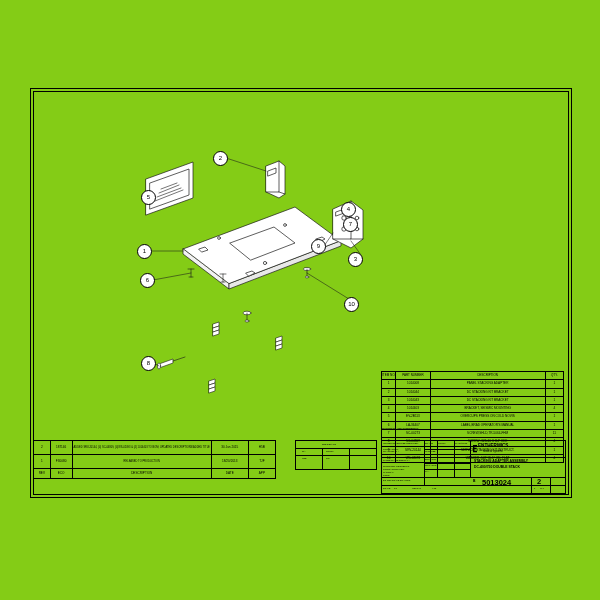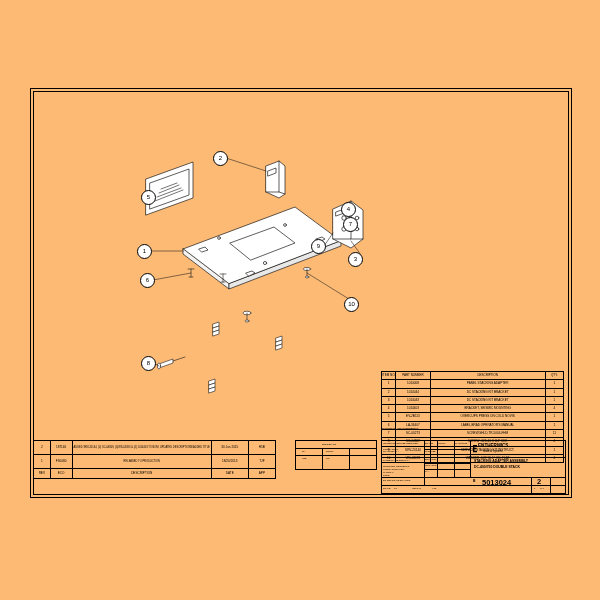--- a/index.html
+++ b/index.html
@@ -1,17 +1,17 @@
 <!DOCTYPE html>
 <html><head>
 <meta charset="utf-8">
 <style>
   html,body{margin:0;padding:0;background:#ffffff;}
   body{width:600px;height:600px;overflow:hidden;font-family:"Liberation Sans",sans-serif;}
-  #sheet{position:absolute;left:0;top:0;width:600px;height:600px;background:#fdba74;}
+  #sheet{position:absolute;left:0;top:0;width:600px;height:600px;background:#84cc16;}
   .frame{position:absolute;left:30px;top:88px;width:540px;height:408px;border:1px solid #000;}
   .inner-frame{position:absolute;left:33px;top:91px;width:534px;height:402px;border:1px solid #000;}
 
   
   .dwg{position:absolute;left:33px;top:91px;width:534px;height:402px;}
   svg.art{position:absolute;left:0;top:0;width:534px;height:402px;}
 
   
   .balloon{position:absolute;width:13px;height:13px;border:1px solid #000;border-radius:50%;
            background:#fff;font-size:6px;line-height:13px;text-align:center;color:#000;}

